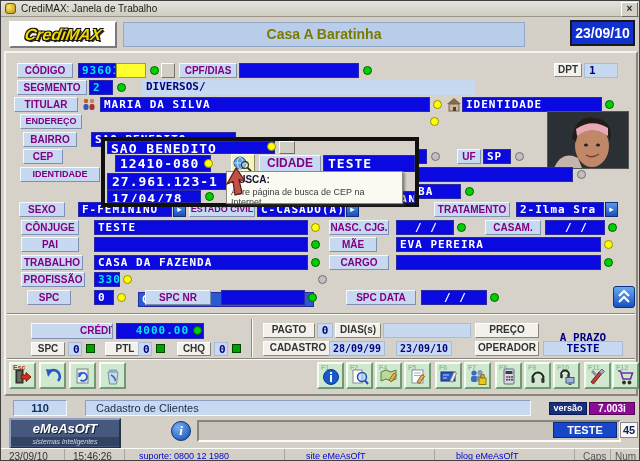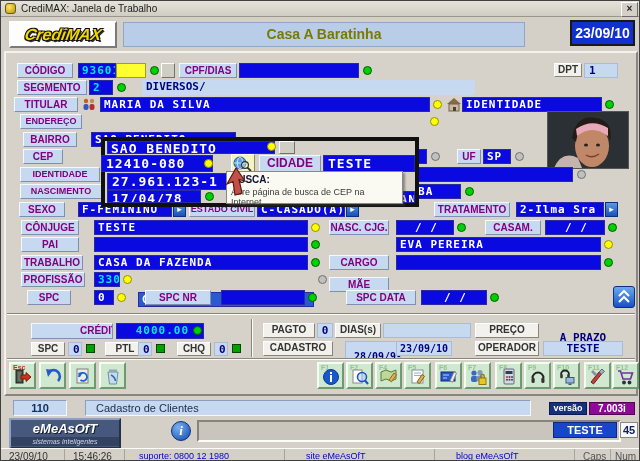--- a/index.html
+++ b/index.html
@@ -177,21 +177,20 @@
   <div class="abs fld" style="left:330px;top:148px;width:96px;"></div>
   <div class="abs dot dr" style="left:430px;top:151px;"></div>
   <div class="abs lbl" style="left:456px;top:148px;width:24px;">UF</div>
   <div class="abs fld" style="left:482px;top:148px;width:28px;">SP</div>
   <div class="abs dot dr" style="left:514px;top:151px;"></div>
 
   <div class="abs lbl" style="left:19px;top:166px;width:80px;font-size:9px;">IDENTIDADE</div>
   <div class="abs fld" style="left:102px;top:166px;width:470px;">27.961.123-1</div>
   <div class="abs dot dr" style="left:576px;top:169px;"></div>
 
-  <div class="abs lbl" style="left:19px;top:183px;width:82px;font-size:9px;">NASCIMENTO</div>
   <div class="abs fld" style="left:102px;top:183px;width:72px;">17/04/78</div>
   <div class="abs lbl" style="left:246px;top:183px;width:64px;">NATURAL</div>
   <div class="abs fld" style="left:314px;top:183px;width:146px;">PINDAMONHANGABA</div>
   <div class="abs dot dg" style="left:464px;top:186px;"></div>
 
   <div class="abs lbl" style="left:18px;top:201px;width:46px;">SEXO</div>
   <div class="abs fld" style="left:77px;top:201px;width:94px;">F-FEMININO</div>
   <div class="abs abtn" style="left:172px;top:201px;width:13px;">▸</div>
   <div class="abs lbl" style="left:188px;top:201px;width:66px;font-size:9px;">ESTADO CIVIL</div>
   <div class="abs fld" style="left:256px;top:201px;width:88px;">C-CASADO(A)</div>
@@ -206,21 +205,21 @@
   <div class="abs lbl" style="left:328px;top:219px;width:60px;">NASC. CJG.</div>
   <div class="abs fld" style="left:395px;top:219px;width:58px;text-align:center;">/  /</div>
   <div class="abs dot dg" style="left:456px;top:222px;"></div>
   <div class="abs lbl" style="left:484px;top:219px;width:56px;">CASAM.</div>
   <div class="abs fld" style="left:544px;top:219px;width:60px;text-align:center;">/  /</div>
   <div class="abs dot dg" style="left:607px;top:222px;"></div>
 
   <div class="abs lbl" style="left:20px;top:236px;width:58px;">PAI</div>
   <div class="abs fld" style="left:93px;top:236px;width:214px;"></div>
   <div class="abs dot dg" style="left:310px;top:239px;"></div>
-  <div class="abs lbl" style="left:328px;top:236px;width:60px;margin-top:40px;">MÃE</div>
+  <div class="abs lbl" style="left:328px;top:236px;width:48px;">MÃE</div>
   <div class="abs fld" style="left:395px;top:236px;width:205px;">EVA PEREIRA</div>
   <div class="abs dot dy" style="left:603px;top:239px;"></div>
 
   <div class="abs lbl" style="left:20px;top:254px;width:62px;">TRABALHO</div>
   <div class="abs fld" style="left:93px;top:254px;width:214px;">CASA DA FAZENDA</div>
   <div class="abs dot dg" style="left:310px;top:257px;"></div>
   <div class="abs lbl" style="left:328px;top:254px;width:60px;">CARGO</div>
   <div class="abs fld" style="left:395px;top:254px;width:205px;"></div>
   <div class="abs dot dg" style="left:603px;top:257px;"></div>
 
@@ -243,21 +242,21 @@
     <svg width="20" height="20">
         <polyline points="5,9 10,4 15,9" fill="none" stroke="#fff" stroke-width="2"></polyline>
         <polyline points="5,15 10,10 15,15" fill="none" stroke="#fff" stroke-width="2"></polyline>
       </svg>
   </div>
 
   <div class="abs" id="popup"></div>
   <div class="abs fld" style="left:106px;top:140px;width:168px;height:13px;font-size:13px;z-index:21;">SAO BENEDITO</div>
   <div class="abs dot dy" style="left:266px;top:141px;z-index:22;"></div>
   <div class="abs gbtn" style="left:278px;top:140px;width:16px;height:13px;z-index:21;"></div>
-  <div class="abs bigfld" style="left:100px;top:154px;width:112px;z-index:21;">12410-080</div>
+  <div class="abs bigfld" style="left:114px;top:154px;width:96px;z-index:21;">12410-080</div>
   <div class="abs dot dy" style="left:203px;top:158px;z-index:22;"></div>
   <div class="abs" style="left:230px;top:153px;width:24px;height:19px;background:#f4f4c0;border:1px solid;border-color:#fff #8a8a5a #8a8a5a #fff;z-index:21;">
     <svg width="22" height="17">
         <circle cx="8" cy="8" r="6" fill="#58a0e0" stroke="#204880"></circle>
         <line x1="2" y1="8" x2="14" y2="8" stroke="#cfe4fa"></line>
         <ellipse cx="8" cy="8" rx="2.6" ry="6" fill="none" stroke="#cfe4fa"></ellipse>
         <circle cx="13" cy="10" r="3.4" fill="rgba(255,255,220,.35)" stroke="#303030" stroke-width="1.2"></circle>
         <line x1="15.4" y1="12.6" x2="19" y2="16" stroke="#303030" stroke-width="1.8"></line>
       </svg>
   </div>
@@ -296,21 +295,21 @@
   <div class="abs sq" style="left:231px;top:343px;"></div>
   <div class="abs vgroove" style="left:250px;top:318px;height:38px;"></div>
 
   <div class="abs wlbl" style="left:262px;top:322px;width:52px;height:15px;">PAGTO</div>
   <div class="abs lfld" style="left:316px;top:322px;width:16px;text-align:center;padding:0;">0</div>
   <div class="abs wlbl" style="left:334px;top:322px;width:46px;height:15px;">DIAS(s)</div>
   <div class="abs lfld" style="left:382px;top:322px;width:88px;"></div>
   <div class="abs wlbl" style="left:474px;top:322px;width:64px;height:15px;">PREÇO</div>
   <div class="abs" style="left:542px;top:330px;width:80px;height:15px;color:#000080;font:bold 11px 'DejaVu Sans Mono',monospace;text-align:center;line-height:14px;">A PRAZO</div>
   <div class="abs wlbl" style="left:262px;top:340px;width:70px;height:15px;">CADASTRO</div>
-  <div class="abs lfld" style="left:344px;top:340px;width:56px;font-size:10px;text-align:center;padding:8px;">28/09/99</div>
+  <div class="abs lfld" style="left:328px;top:340px;width:56px;font-size:10px;text-align:center;padding:0;">28/09/99</div>
   <div class="abs lfld" style="left:395px;top:340px;width:56px;font-size:10px;text-align:center;padding:0;">23/09/10</div>
   <div class="abs wlbl" style="left:474px;top:340px;width:64px;height:15px;">OPERADOR</div>
   <div class="abs lfld" style="left:542px;top:340px;width:80px;text-align:center;padding:0;">TESTE</div>
 
   <div class="abs groove" style="left:6px;top:357px;width:628px;"></div>
 
   <div class="abs tbtn" style="left:8px;top:361px;">
     <span class="fkey" style="color:#c03020;">Esc</span>
     <svg width="18" height="18">
         <rect x="2" y="2" width="7" height="13" fill="#404840" stroke="#202820"></rect>

